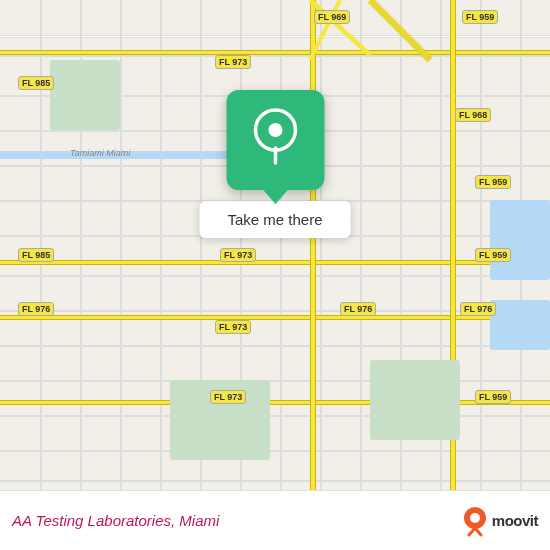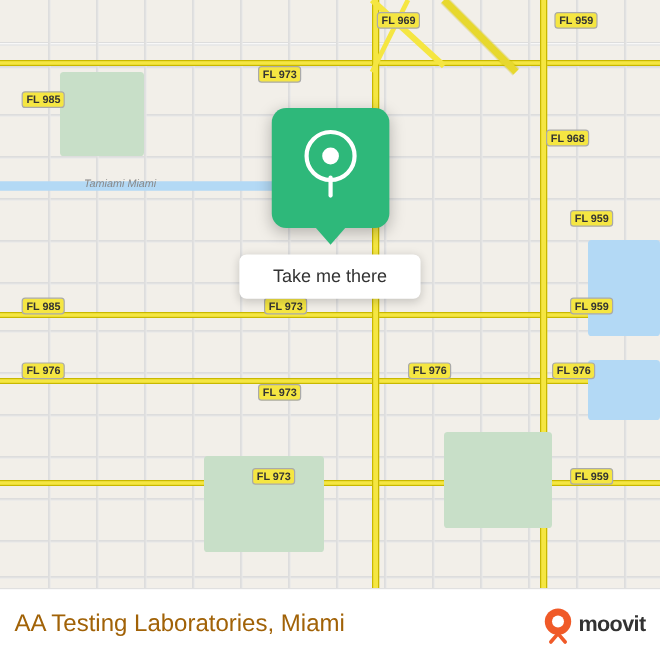--- a/index.html
+++ b/index.html
@@ -103,21 +103,21 @@
       position: absolute;
       bottom: -14px;
       left: 50%;
       transform: translateX(-50%);
       border-left: 14px solid transparent;
       border-right: 14px solid transparent;
       border-top: 16px solid #2eb87a;
     }
 
     .take-me-there-btn {
-      margin-top: 22px;
+      margin-top: 11px;
       background: white;
       border: none;
       border-radius: 6px;
       padding: 10px 28px;
       font-size: 15px;
       font-weight: 500;
       color: #333;
       cursor: pointer;
       box-shadow: 0 2px 8px rgba(0,0,0,0.18);
       white-space: nowrap;
@@ -147,34 +147,35 @@
       color: #888;
       margin-bottom: 2px;
     }
 
     .osm-credit span {
       color: #f06020;
       cursor: pointer;
     }
 
     .location-title {
-      font-size: 20px;
+      font-size: 15px;
       font-weight: 500;
-      color: #a16207;
+      color: #be185d;
+      font-style: italic;
     }
 
     
     .moovit-logo {
       display: flex;
       align-items: center;
       gap: 4px;
     }
 
     .moovit-text {
-      font-size: 18px;
+      font-size: 15px;
       font-weight: bold;
       color: #333;
       letter-spacing: -0.5px;
     }
   </style>
 </head>
 <body>
 
 <div id="map-container">
   <div class="map-bg"></div>

